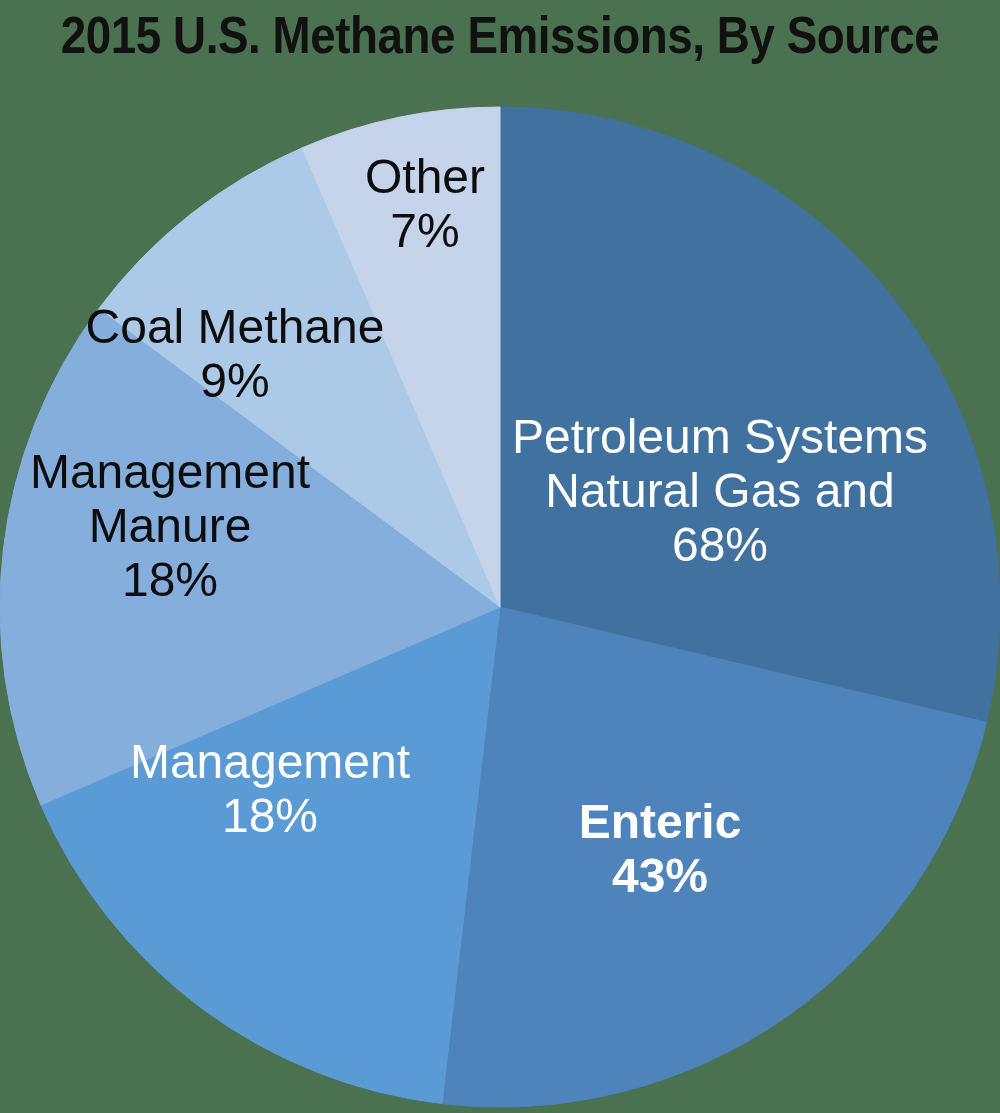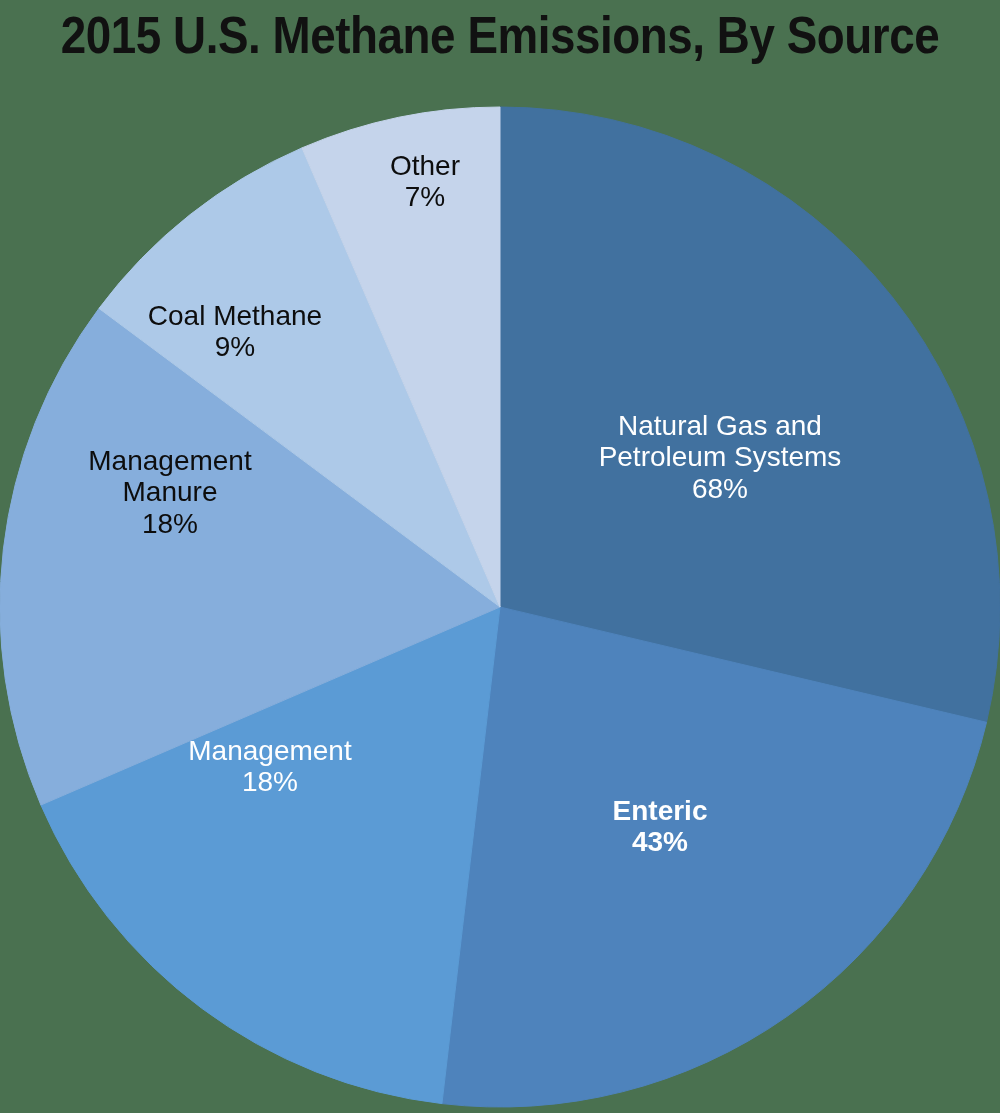--- a/index.html
+++ b/index.html
@@ -51,21 +51,21 @@
   #pie-svg {
     display: block;
     width: 1000px;
     height: 1008px;
   }
 
   .slice-label {
     position: absolute;
     text-align: center;
     font-family: "Liberation Sans", sans-serif;
-    font-size: 28px;
+    font-size: 48px;
     line-height: 1.12;
     white-space: nowrap;
     pointer-events: none;
   }
   .slice-label .lbl-name { display: block; }
   .slice-label .lbl-pct  { display: block; }
 
   .on-dark  { color: #ffffff; }
   .on-light { color: #0d0d0d; }
 
@@ -90,22 +90,22 @@
           <path d="M 500 502 L 500.00 2.00 A 500 500 0 0 1 986.52 617.31 Z" fill="#41719f" stroke="#41719f" stroke-width="1"></path>
           <path d="M 500 502 L 986.52 617.31 A 500 500 0 0 1 441.95 998.62 Z" fill="#4e83bc" stroke="#4e83bc" stroke-width="1"></path>
           <path d="M 500 502 L 441.95 998.62 A 500 500 0 0 1 40.89 700.04 Z" fill="#5b9bd5" stroke="#5b9bd5" stroke-width="1"></path>
           <path d="M 500 502 L 40.89 700.04 A 500 500 0 0 1 98.94 203.42 Z" fill="#86aedc" stroke="#86aedc" stroke-width="1"></path>
           <path d="M 500 502 L 98.94 203.42 A 500 500 0 0 1 301.96 42.89 Z" fill="#adc9e8" stroke="#adc9e8" stroke-width="1"></path>
           <path d="M 500 502 L 301.96 42.89 A 500 500 0 0 1 500.00 2.00 Z" fill="#c5d4eb" stroke="#c5d4eb" stroke-width="1"></path>
         </g>
     </svg>
 
     <div class="slice-label on-dark" id="label-natural-gas">
+      <span class="lbl-name">Petroleum Systems</span>
       <span class="lbl-name">Natural Gas and</span>
-      <span class="lbl-name">Petroleum Systems</span>
       <span class="lbl-pct">68%</span>
     </div>
 
     <div class="slice-label on-dark" id="label-enteric">
       <span class="lbl-name">Enteric</span>
       <span class="lbl-pct">43%</span>
     </div>
 
     <div class="slice-label on-dark" id="label-landfills">
       <span class="lbl-name">Management</span>

